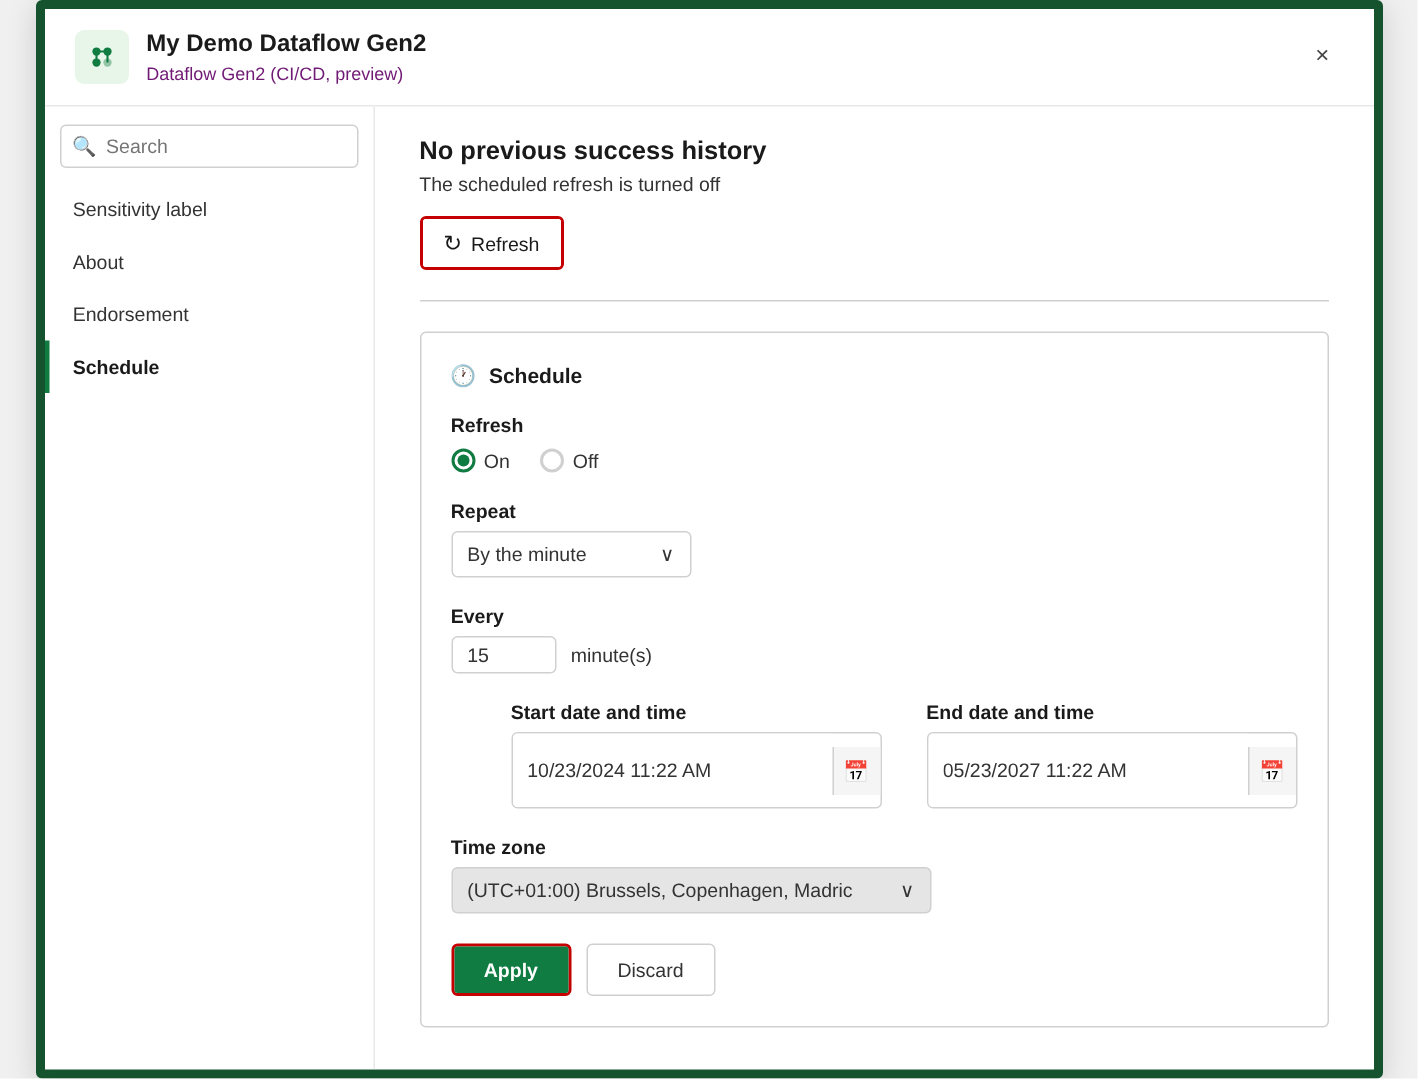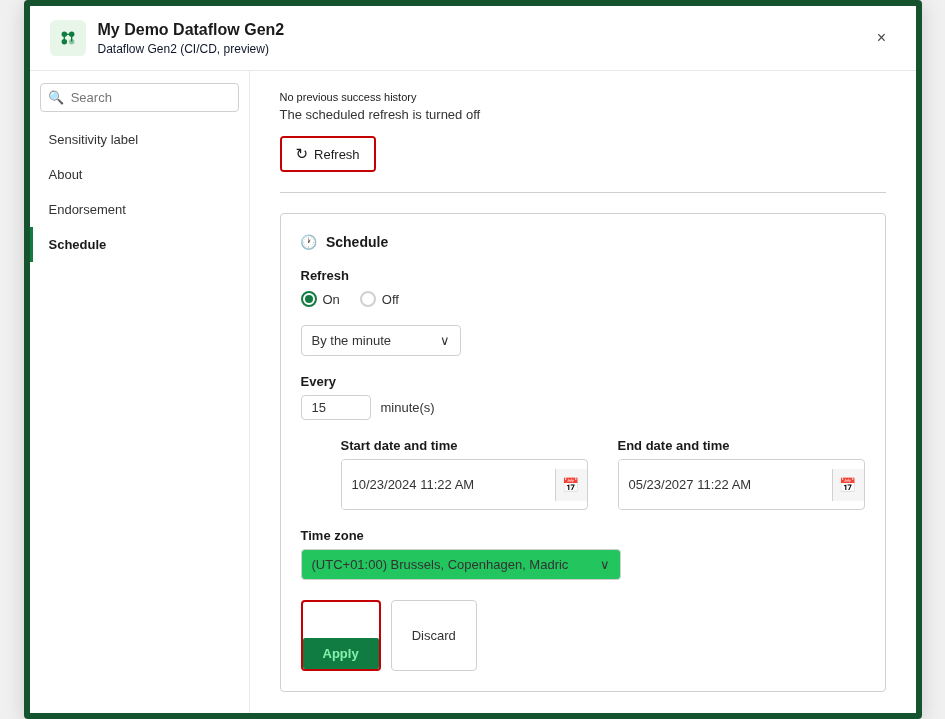--- a/index.html
+++ b/index.html
@@ -50,21 +50,21 @@
       flex: 1;
     }
     .modal-title {
       font-size: 16px;
       font-weight: 600;
       color: #1a1a1a;
       line-height: 1.3;
     }
     .modal-subtitle {
       font-size: 12px;
-      color: #0f172a;
+      color: #701a75;
       margin-top: 1px;
     }
     .modal-close {
       width: 28px;
       height: 28px;
       border: none;
       background: transparent;
       cursor: pointer;
       border-radius: 4px;
       display: flex;
@@ -119,22 +119,22 @@
       border-left: 3px solid #107C41;
       font-weight: 600;
       color: #1a1a1a;
     }
     .content {
       flex: 1;
       padding: 20px 30px;
       overflow-y: auto;
     }
     .no-history {
-      font-size: 11px;
-      font-weight: 400;
+      font-size: 17px;
+      font-weight: 700;
       color: #1a1a1a;
       margin-bottom: 4px;
     }
     .refresh-off-text {
       font-size: 13px;
       color: #333;
       margin-bottom: 14px;
     }
     .refresh-button-wrapper {
       display: inline-block;
@@ -295,42 +295,41 @@
       display: flex;
       align-items: center;
       justify-content: space-between;
       border: 1px solid #d0d0d0;
       border-radius: 4px;
       padding: 7px 10px;
       width: 320px;
       cursor: pointer;
       font-size: 13px;
       color: #333;
-      background: #22c55e;
+      background: #e5e5e5;
     }
     .action-row {
       display: flex;
       gap: 10px;
       margin-top: 20px;
     }
     .apply-btn-wrapper {
       border: 2px solid #c50000;
       border-radius: 4px;
       display: inline-block;
     }
     .apply-btn {
       background: #107C41;
-      color: #86efac;
+      color: #ffffff;
       border: none;
       padding: 8px 20px;
       font-size: 13px;
       font-weight: 600;
       border-radius: 2px;
       cursor: pointer;
-      margin-top: 36px;
     }
     .discard-btn {
       background: transparent;
       border: 1px solid #d0d0d0;
       padding: 8px 20px;
       font-size: 13px;
       color: #333;
       border-radius: 4px;
       cursor: pointer;
     }
@@ -408,20 +407,21 @@
               <span>On</span>
             </label>
             <label class="radio-item">
               <div class="radio-circle"></div>
               <span>Off</span>
             </label>
           </div>
         </div>
 
         <div class="form-row">
+          <div class="form-label">Repeat</div>
           <div class="dropdown-select">
             <span>By the minute</span>
             <span>∨</span>
           </div>
         </div>
 
         <div class="form-row">
           <div class="form-label">Every</div>
           <div class="every-row">
             <input type="text" class="number-input" value="15" style="">

